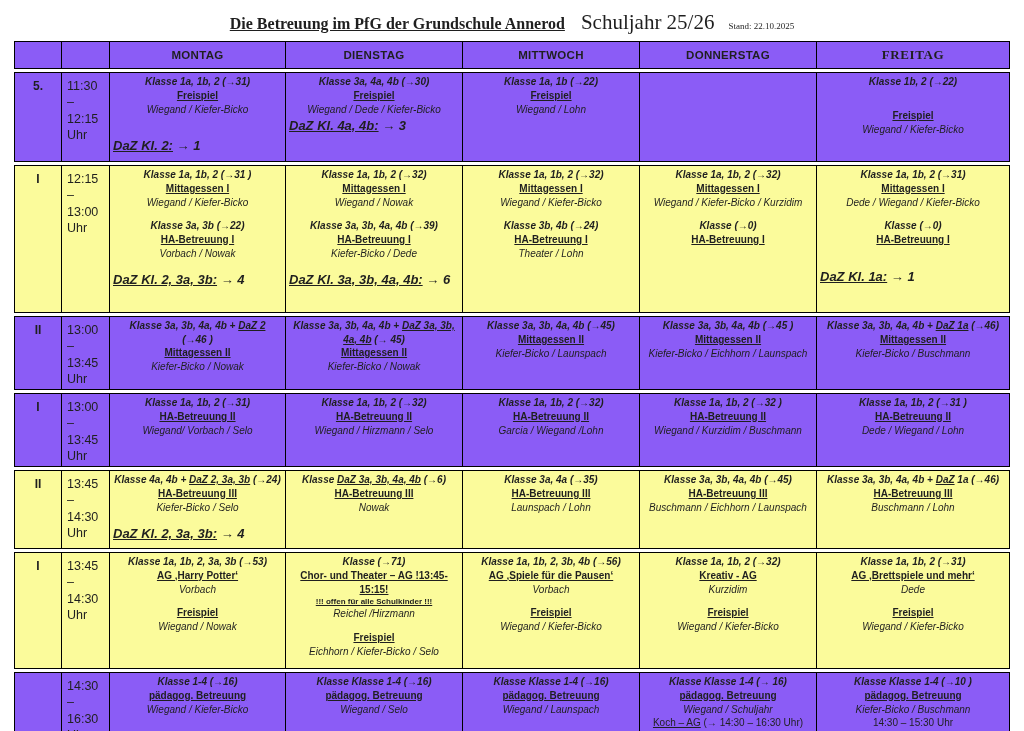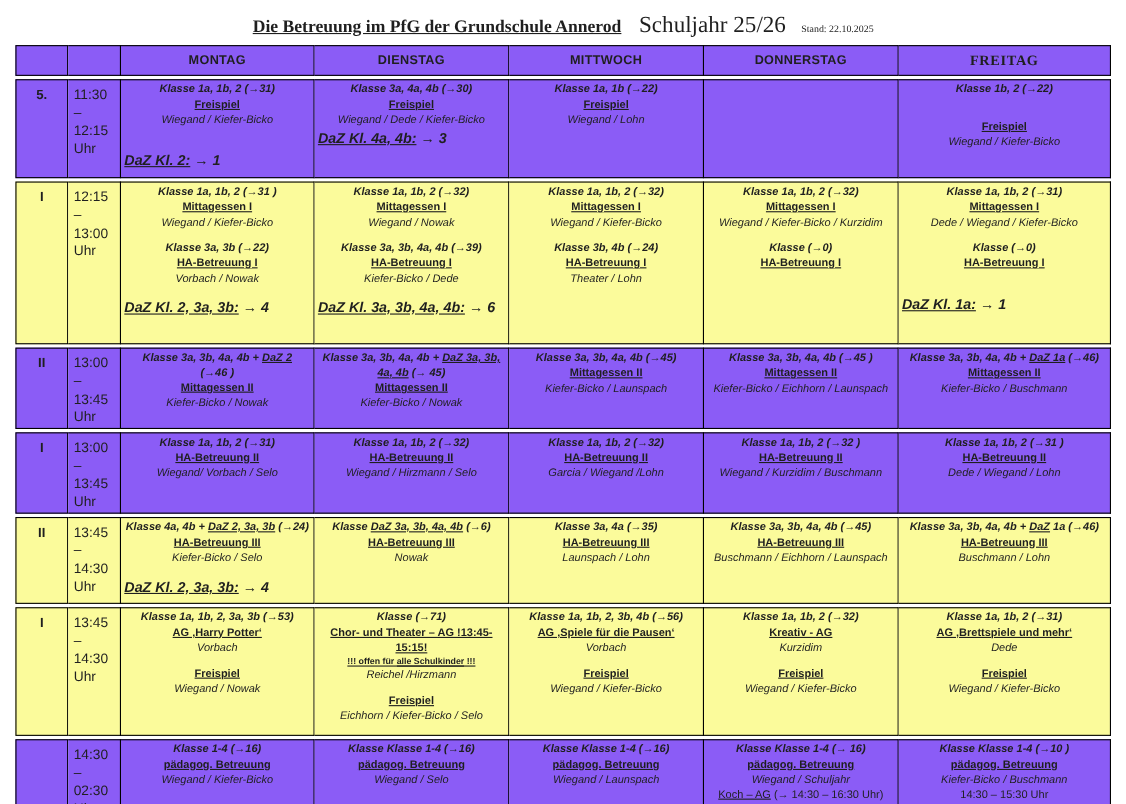--- a/index.html
+++ b/index.html
@@ -344,21 +344,21 @@
             <div class="names"><span>Dede</span></div>
             <div class="spacer"></div>
             <div class="activity"><span>Freispiel</span></div>
             <div class="names"><span>Wiegand / Kiefer-Bicko</span></div>
           </td>
         </tr>
         <tr>
           <td class="lbl"></td>
           <td class="time">
             <div>14:30 –</div>
-            <div>02:30</div>
+            <div>16:30</div>
             <div>Uhr</div>
           </td>
           <td>
             <div class="klasse"><span>Klasse 1-4 (→16)</span></div>
             <div class="activity"><span>pädagog. Betreuung</span></div>
             <div class="names"><span>Wiegand / Kiefer-Bicko</span></div>
           </td>
           <td>
             <div class="klasse"><span>Klasse Klasse 1-4 (→16)</span></div>
             <div class="activity"><span>pädagog. Betreuung</span></div>

